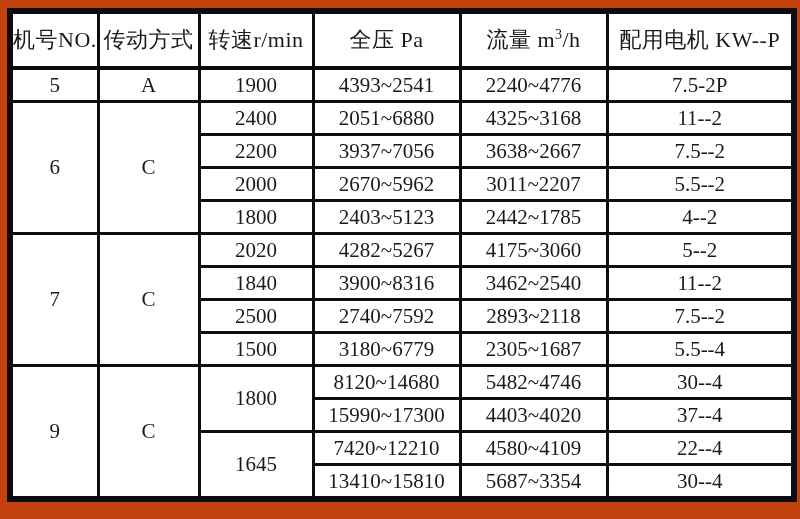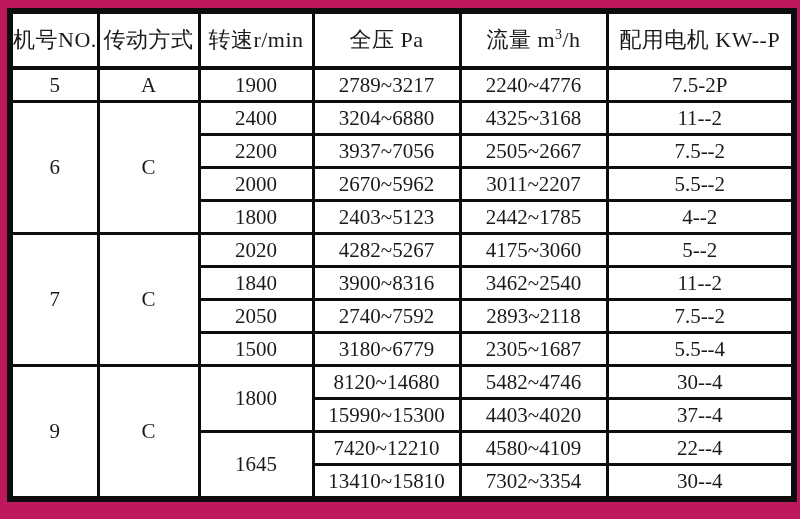--- a/index.html
+++ b/index.html
@@ -8,21 +8,21 @@
     background: #ffffff;
     width: 800px;
     height: 519px;
     overflow: hidden;
   }
   .page {
     box-sizing: border-box;
     width: 800px;
     height: 519px;
     padding: 8px 7px;
-    background: #be185d;
+    background: #c2410c;
   }
   table.spec {
     border-collapse: collapse;
     table-layout: fixed;
     width: 784px;
     background: #ffffff;
     border: 6px solid #0d0d0d;
   }
   table.spec th,
   table.spec td {
@@ -74,36 +74,36 @@
         <th>全压 Pa</th>
         <th><span>流量 m</span><sup>3</sup><span>/h</span></th>
         <th>配用电机 KW--P</th>
       </tr>
     </thead>
     <tbody>
         <tr>
           <td>5</td>
           <td>A</td>
           <td>1900</td>
-          <td>2789~3217</td>
+          <td>4393~2541</td>
           <td>2240~4776</td>
           <td>7.5-2P</td>
         </tr>
         <tr>
           <td rowspan="4">6</td>
           <td rowspan="4">C</td>
           <td>2400</td>
-          <td>3204~6880</td>
+          <td>2051~6880</td>
           <td>4325~3168</td>
           <td>11--2</td>
         </tr>
         <tr>
           <td>2200</td>
           <td>3937~7056</td>
-          <td>2505~2667</td>
+          <td>3638~2667</td>
           <td>7.5--2</td>
         </tr>
         <tr>
           <td>2000</td>
           <td>2670~5962</td>
           <td>3011~2207</td>
           <td>5.5--2</td>
         </tr>
         <tr>
           <td>1800</td>
@@ -119,50 +119,50 @@
           <td>4175~3060</td>
           <td>5--2</td>
         </tr>
         <tr>
           <td>1840</td>
           <td>3900~8316</td>
           <td>3462~2540</td>
           <td>11--2</td>
         </tr>
         <tr>
-          <td>2050</td>
+          <td>2500</td>
           <td>2740~7592</td>
           <td>2893~2118</td>
           <td>7.5--2</td>
         </tr>
         <tr>
           <td>1500</td>
           <td>3180~6779</td>
           <td>2305~1687</td>
           <td>5.5--4</td>
         </tr>
         <tr>
           <td rowspan="4">9</td>
           <td rowspan="4">C</td>
           <td rowspan="2">1800</td>
           <td>8120~14680</td>
           <td>5482~4746</td>
           <td>30--4</td>
         </tr>
         <tr>
-          <td>15990~15300</td>
+          <td>15990~17300</td>
           <td>4403~4020</td>
           <td>37--4</td>
         </tr>
         <tr>
           <td rowspan="2">1645</td>
           <td>7420~12210</td>
           <td>4580~4109</td>
           <td>22--4</td>
         </tr>
         <tr>
           <td>13410~15810</td>
-          <td>7302~3354</td>
+          <td>5687~3354</td>
           <td>30--4</td>
         </tr>
       </tbody>
   </table>
 </div>
 
 </body></html>

